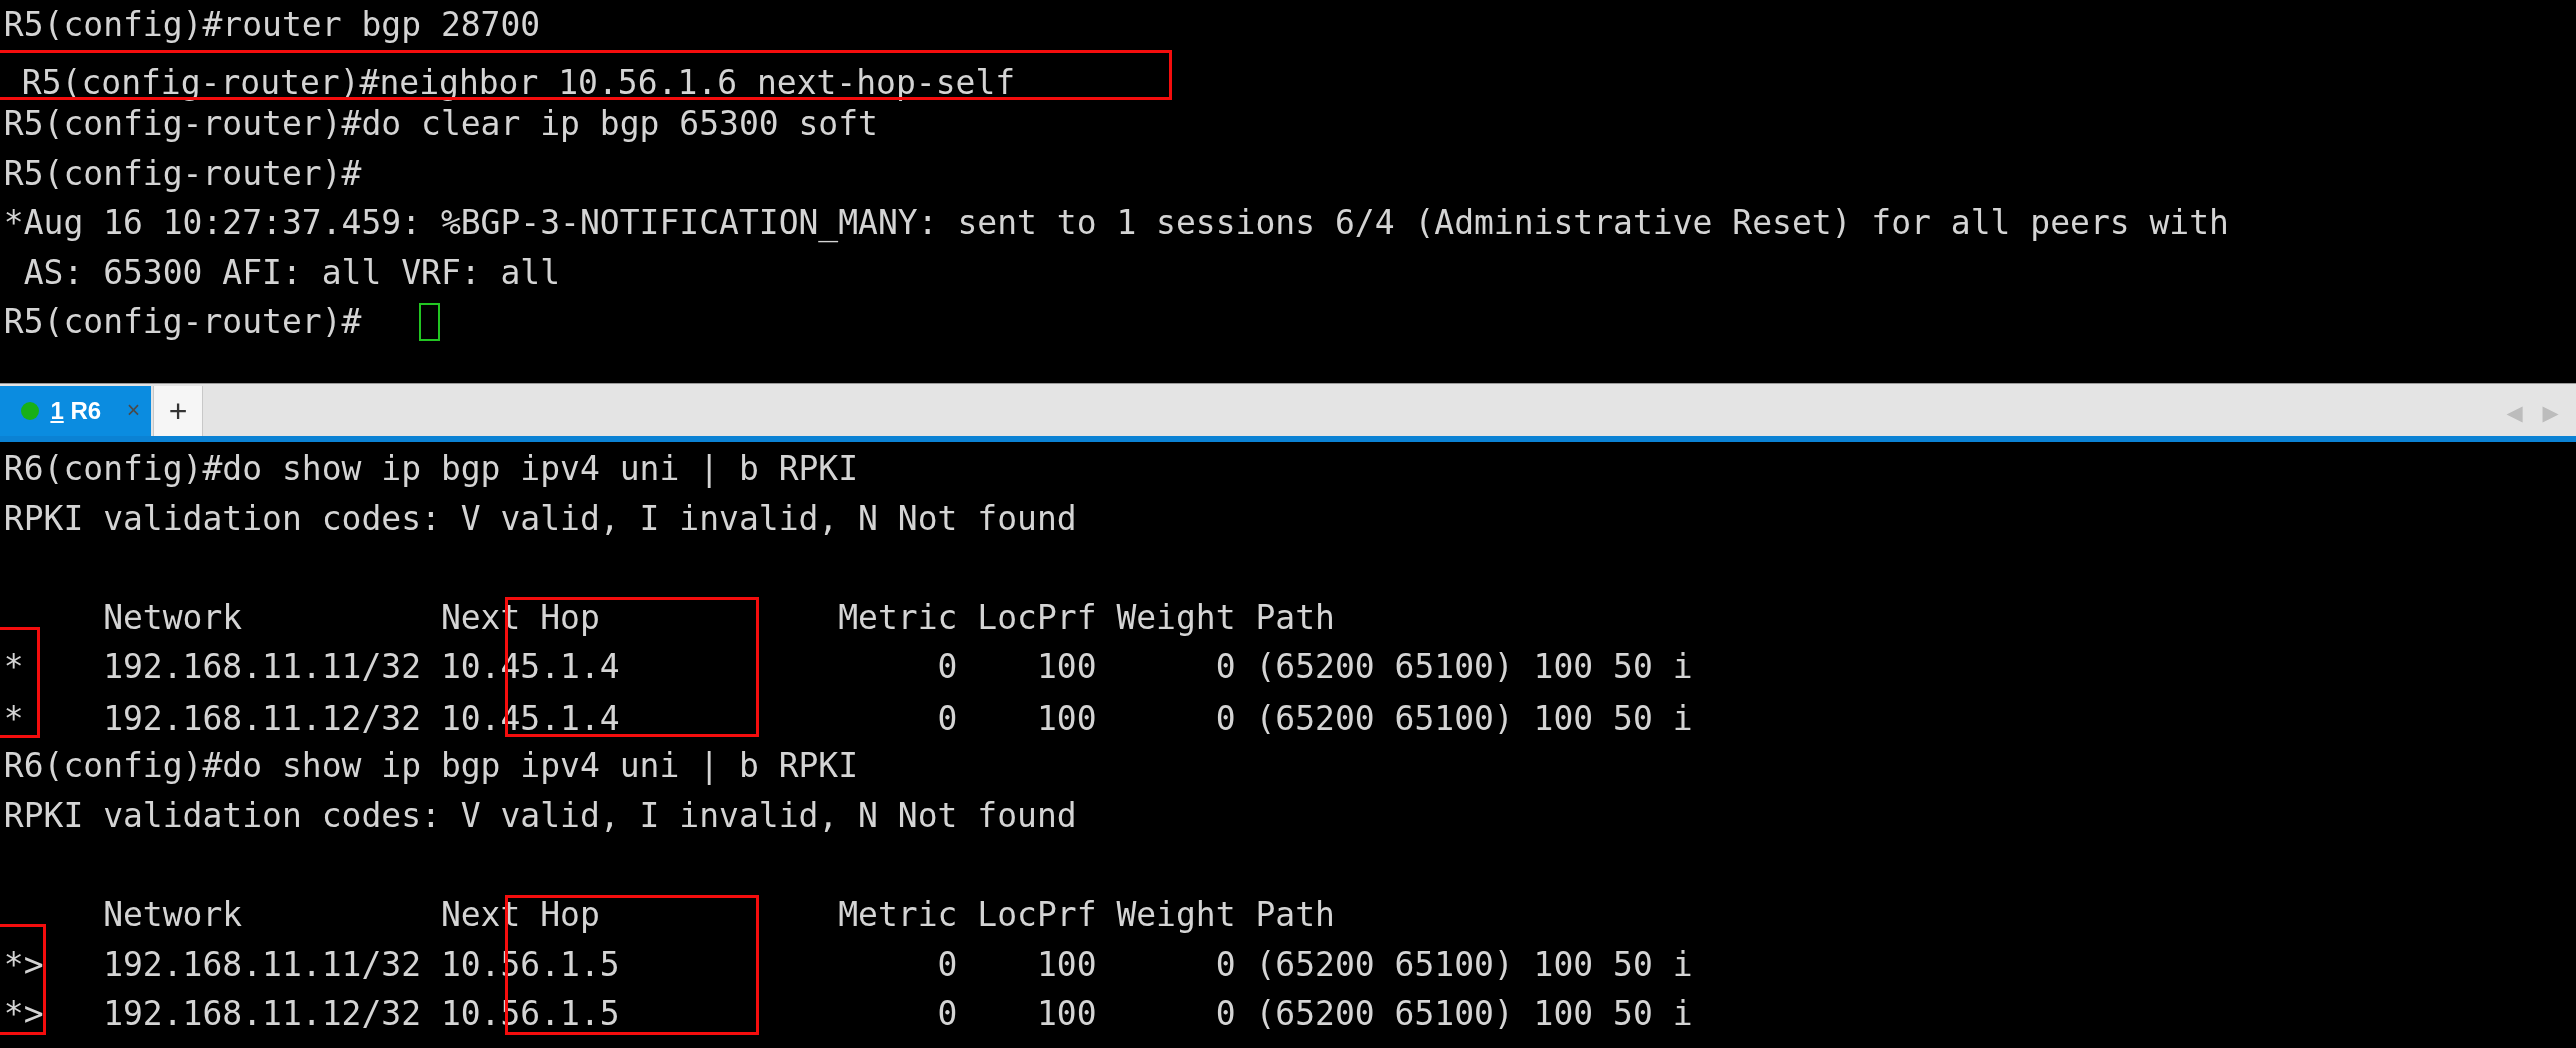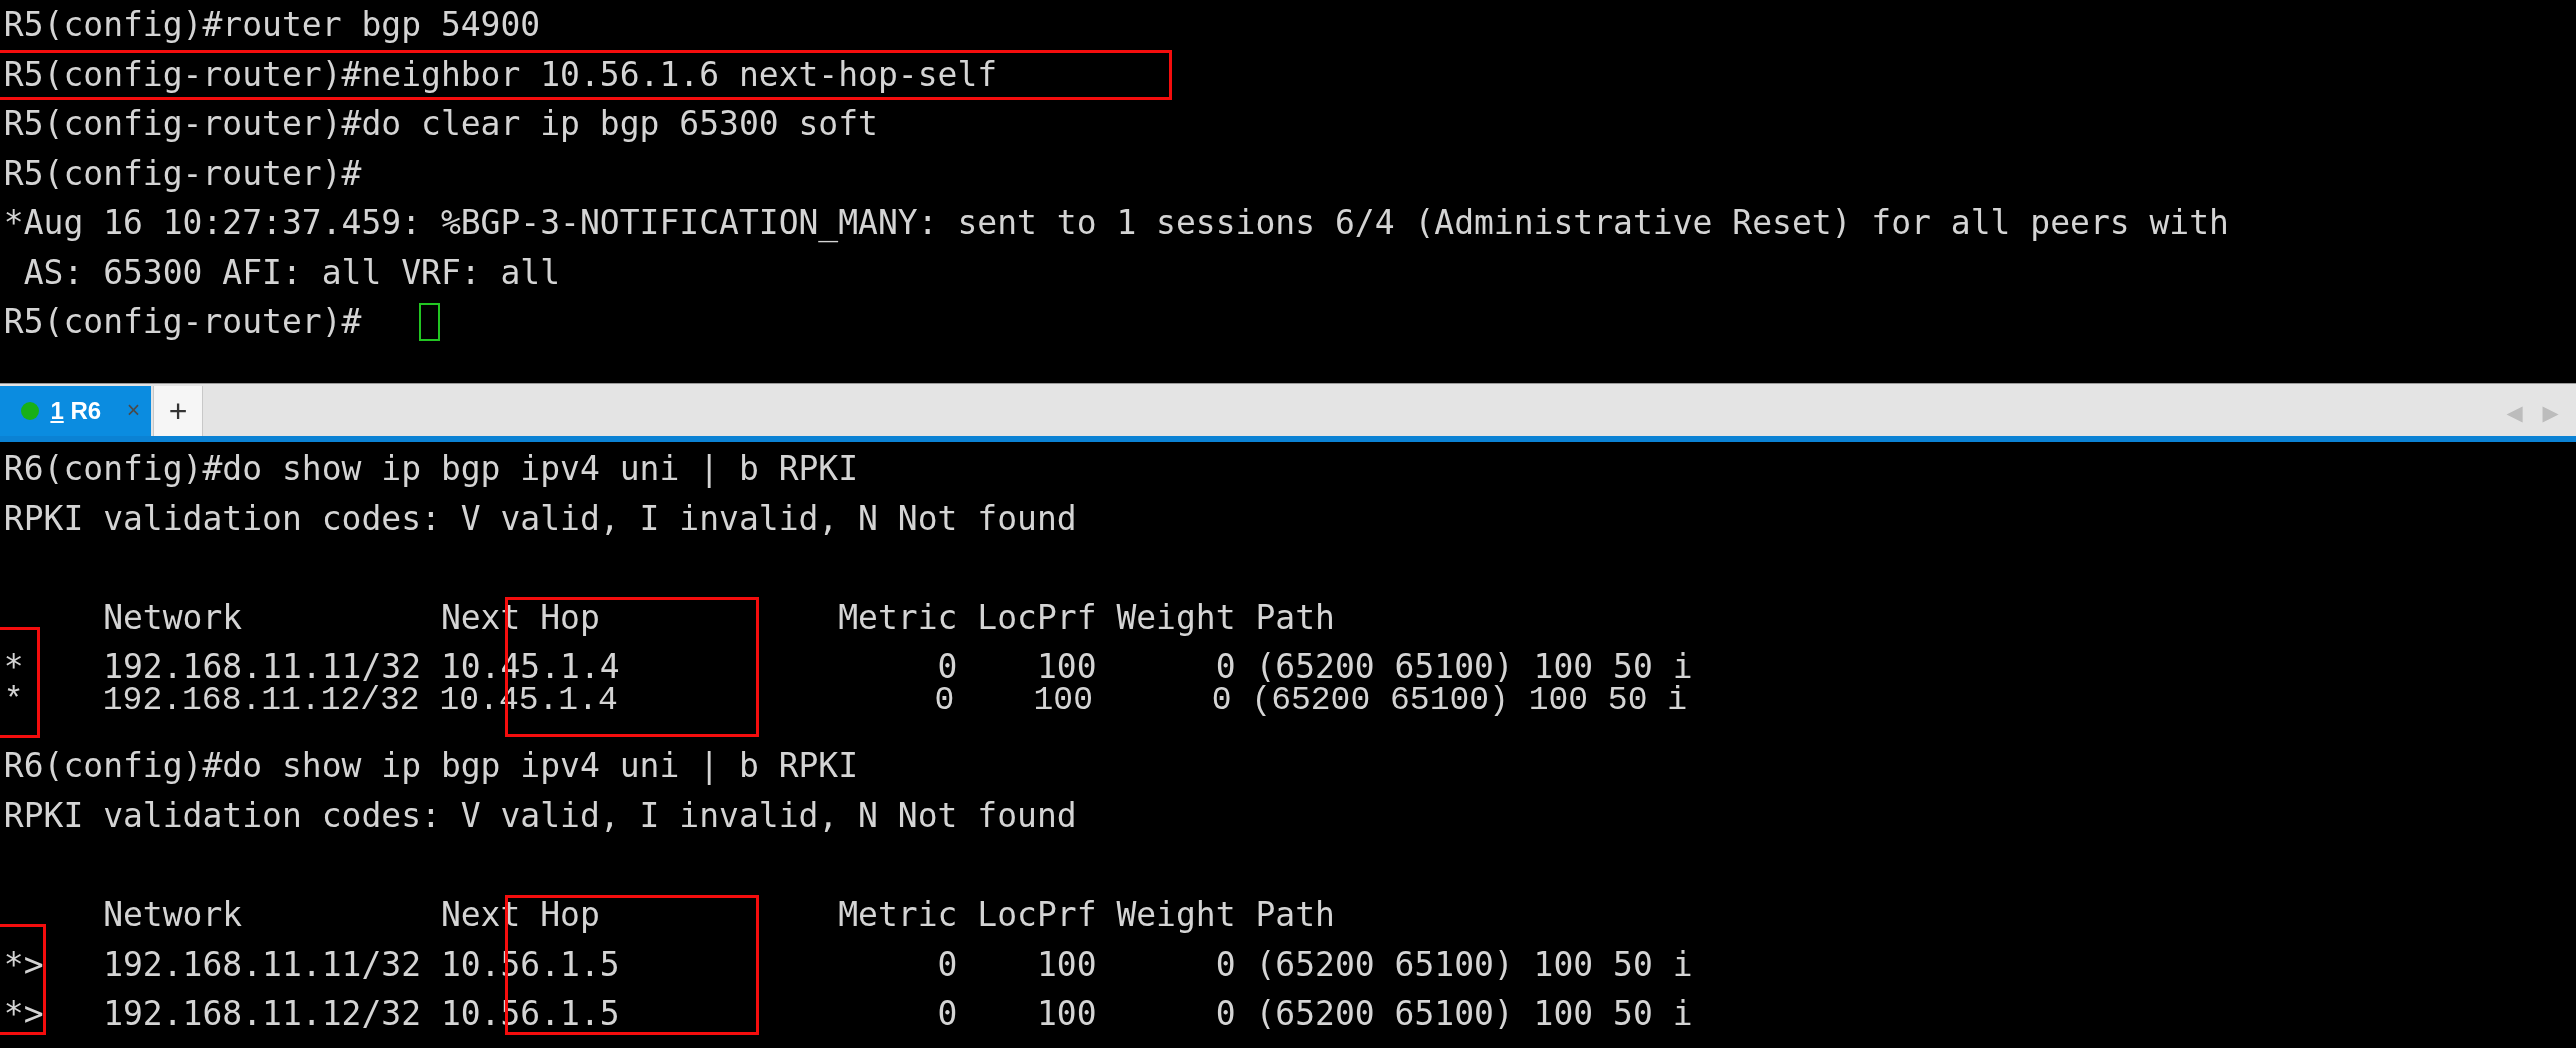--- a/index.html
+++ b/index.html
@@ -149,22 +149,22 @@
   }
   #tab-scroll-left  { left: 2504px; }
   #tab-scroll-right { left: 2540px; }
 </style>
 </head>
 <body>
 
 <div class="screen">
 
   <div class="pane" id="pane-top">
-    <div class="term-line" style="top:0px;">R5(config)#router bgp 54900</div>
-    <div class="term-line" style="top:50px;">R5(config-router)#neighbor 10.56.1.6 next-hop-self</div>
+    <div class="term-line" style="top:0px;">R5(config)#router bgp 28700</div>
+    <div class="term-line" style="top:58px;margin-left:18px;">R5(config-router)#neighbor 10.56.1.6 next-hop-self</div>
     <div class="term-line" style="top:99px;">R5(config-router)#do clear ip bgp 65300 soft</div>
     <div class="term-line" style="top:149px;">R5(config-router)#</div>
     <div class="term-line" style="top:198px;">*Aug 16 10:27:37.459: %BGP-3-NOTIFICATION_MANY: sent to 1 sessions 6/4 (Administrative Reset) for all peers with</div>
     <div class="term-line" style="top:248px;text-align:center;"> AS: 65300 AFI: all VRF: all</div>
     <div class="term-line" style="top:297px;">R5(config-router)#</div>
 
     <div class="cursor-block" style="left:419px; top:303px; width:21px; height:38px;"></div>
 
     <div class="redbox" style="left:-3.8px; top:50px; width:1176px; height:50px;"></div>
   </div>
@@ -180,21 +180,21 @@
     <div class="tab-scroll" id="tab-scroll-right">▶</div>
     <div class="tabbar-underline"></div>
   </div>
 
   <div class="pane" id="pane-bottom">
 
     <div class="term-line" style="top:0px;">R6(config)#do show ip bgp ipv4 uni | b RPKI</div>
     <div class="term-line" style="top:50px;">RPKI validation codes: V valid, I invalid, N Not found</div>
     <div class="term-line" style="top:149px;">     Network          Next Hop            Metric LocPrf Weight Path</div>
     <div class="term-line" style="top:198px;">*    192.168.11.11/32 10.45.1.4                0    100      0 (65200 65100) 100 50 i</div>
-    <div class="term-line" style="top:232px;font-family:Liberation Mono, monospace;">*    192.168.11.12/32 10.45.1.4                0    100      0 (65200 65100) 100 50 i</div>
+    <div class="term-line" style="top:250px;">*    192.168.11.12/32 10.45.1.4                0    100      0 (65200 65100) 100 50 i</div>
 
     <div class="term-line" style="top:297px;">R6(config)#do show ip bgp ipv4 uni | b RPKI</div>
     <div class="term-line" style="top:347px;">RPKI validation codes: V valid, I invalid, N Not found</div>
     <div class="term-line" style="top:446px;">     Network          Next Hop            Metric LocPrf Weight Path</div>
     <div class="term-line" style="top:496px;">*&gt;   192.168.11.11/32 10.56.1.5                0    100      0 (65200 65100) 100 50 i</div>
     <div class="term-line" style="top:545px;">*&gt;   192.168.11.12/32 10.56.1.5                0    100      0 (65200 65100) 100 50 i</div>
 
     <div class="redbox" style="left:-3.8px; top:183px; width:44px; height:111px;"></div>
     <div class="redbox" style="left:505px; top:153px; width:254px; height:140px;"></div>
 

